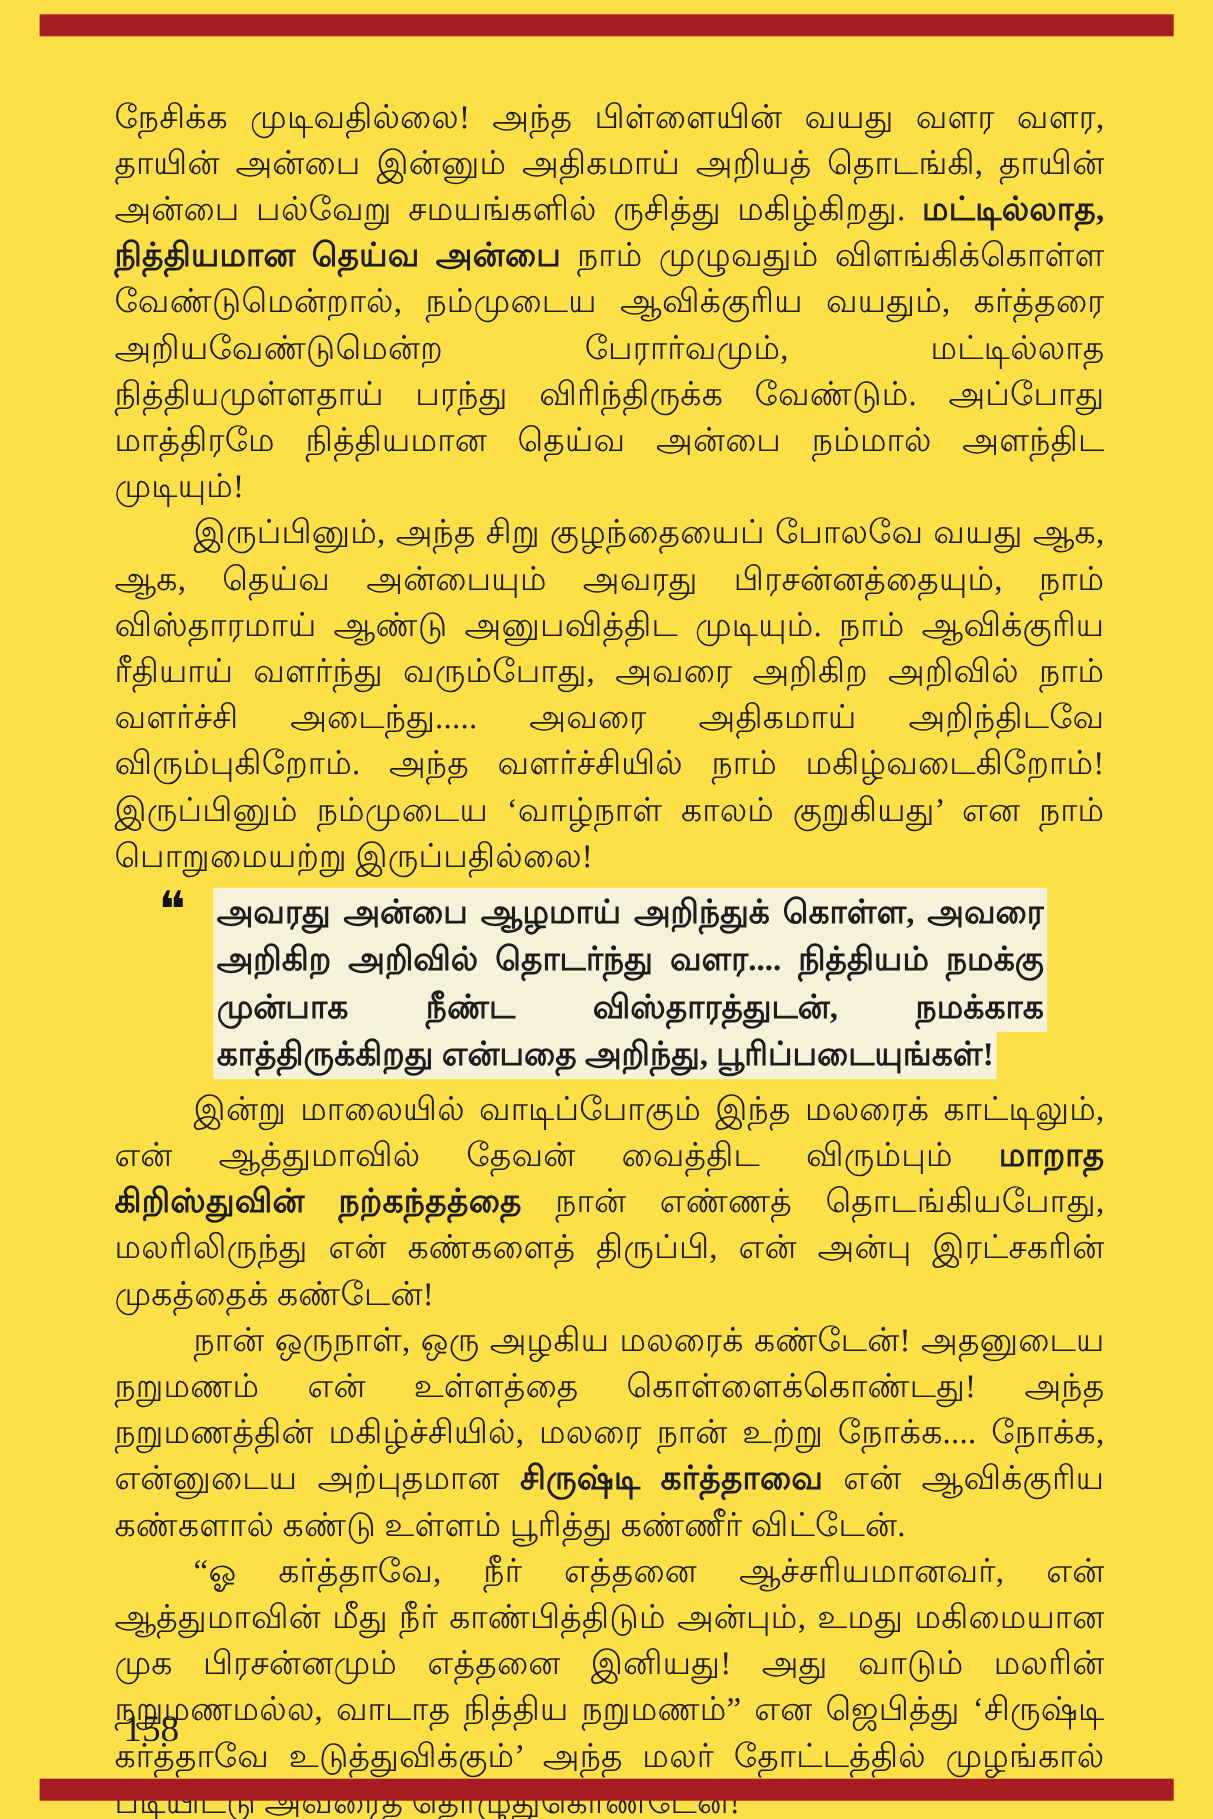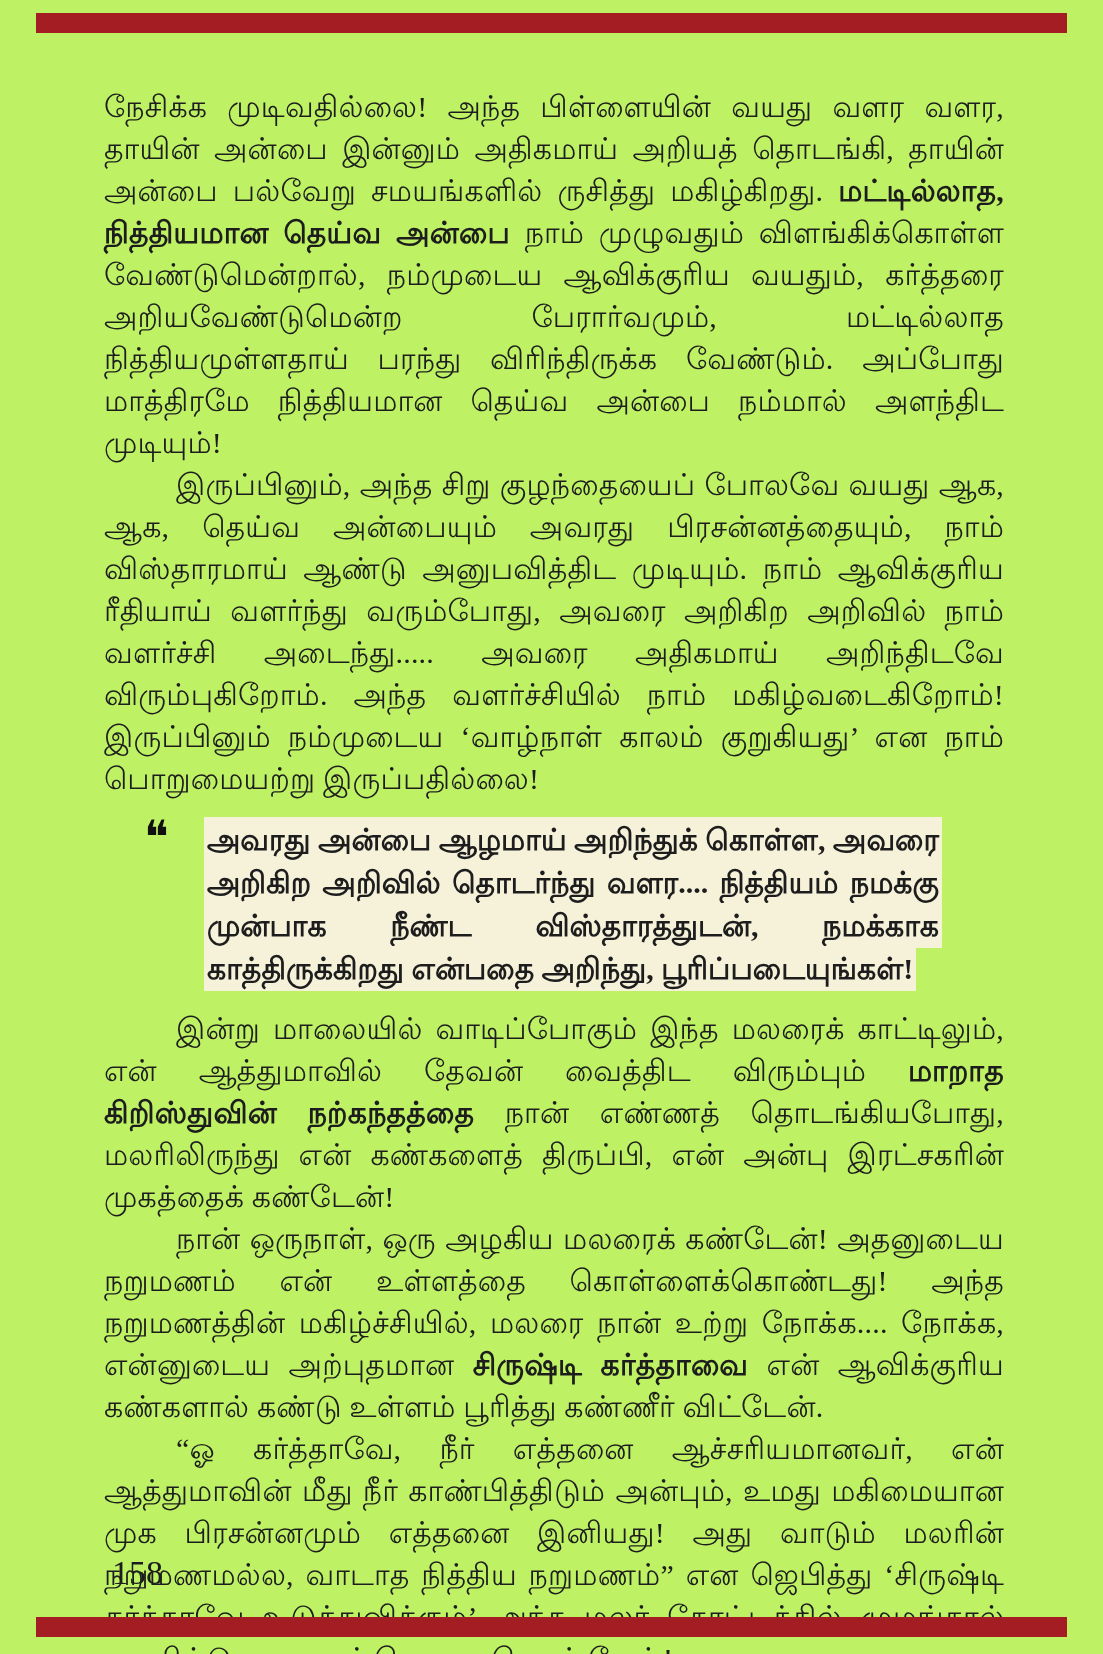--- a/index.html
+++ b/index.html
@@ -1,20 +1,20 @@
 <!DOCTYPE html>
 <html style="--bar: #a31d22; --hl: #f6f2da; --text: #1d1d1d;"><head>
 <meta charset="utf-8">
 <style>
   html, body { margin: 0; padding: 0; background: #ffffff; }
   .page {
     position: relative;
     width: 1103px;
     height: 1654px;
-    background: #bef264;
+    background: #fde047;
     overflow: hidden;
     color: var(--text, #1d1d1d);
     font-family: "Liberation Serif", serif;
   }
   .red-bar {
     position: absolute;
     left: 36px;
     right: 36px;
     height: 20px;
     background: var(--bar, #a31d22);
@@ -46,21 +46,21 @@
   .qmark {
     position: absolute;
     left: 40px;
     top: -4px;
     font-size: 46px;
     line-height: 1;
     color: #111111;
     font-family: "DejaVu Sans", sans-serif;
   }
   .quote-text {
-    margin: 18px;
+    margin: 8px;
     font-size: 30px;
     line-height: 43px;
     font-weight: 600;
     text-align: justify;
   }
   .hl {
     background: var(--hl, #f6f2da);
     padding: 6px 3px;
     box-decoration-break: clone;
     -webkit-box-decoration-break: clone;

